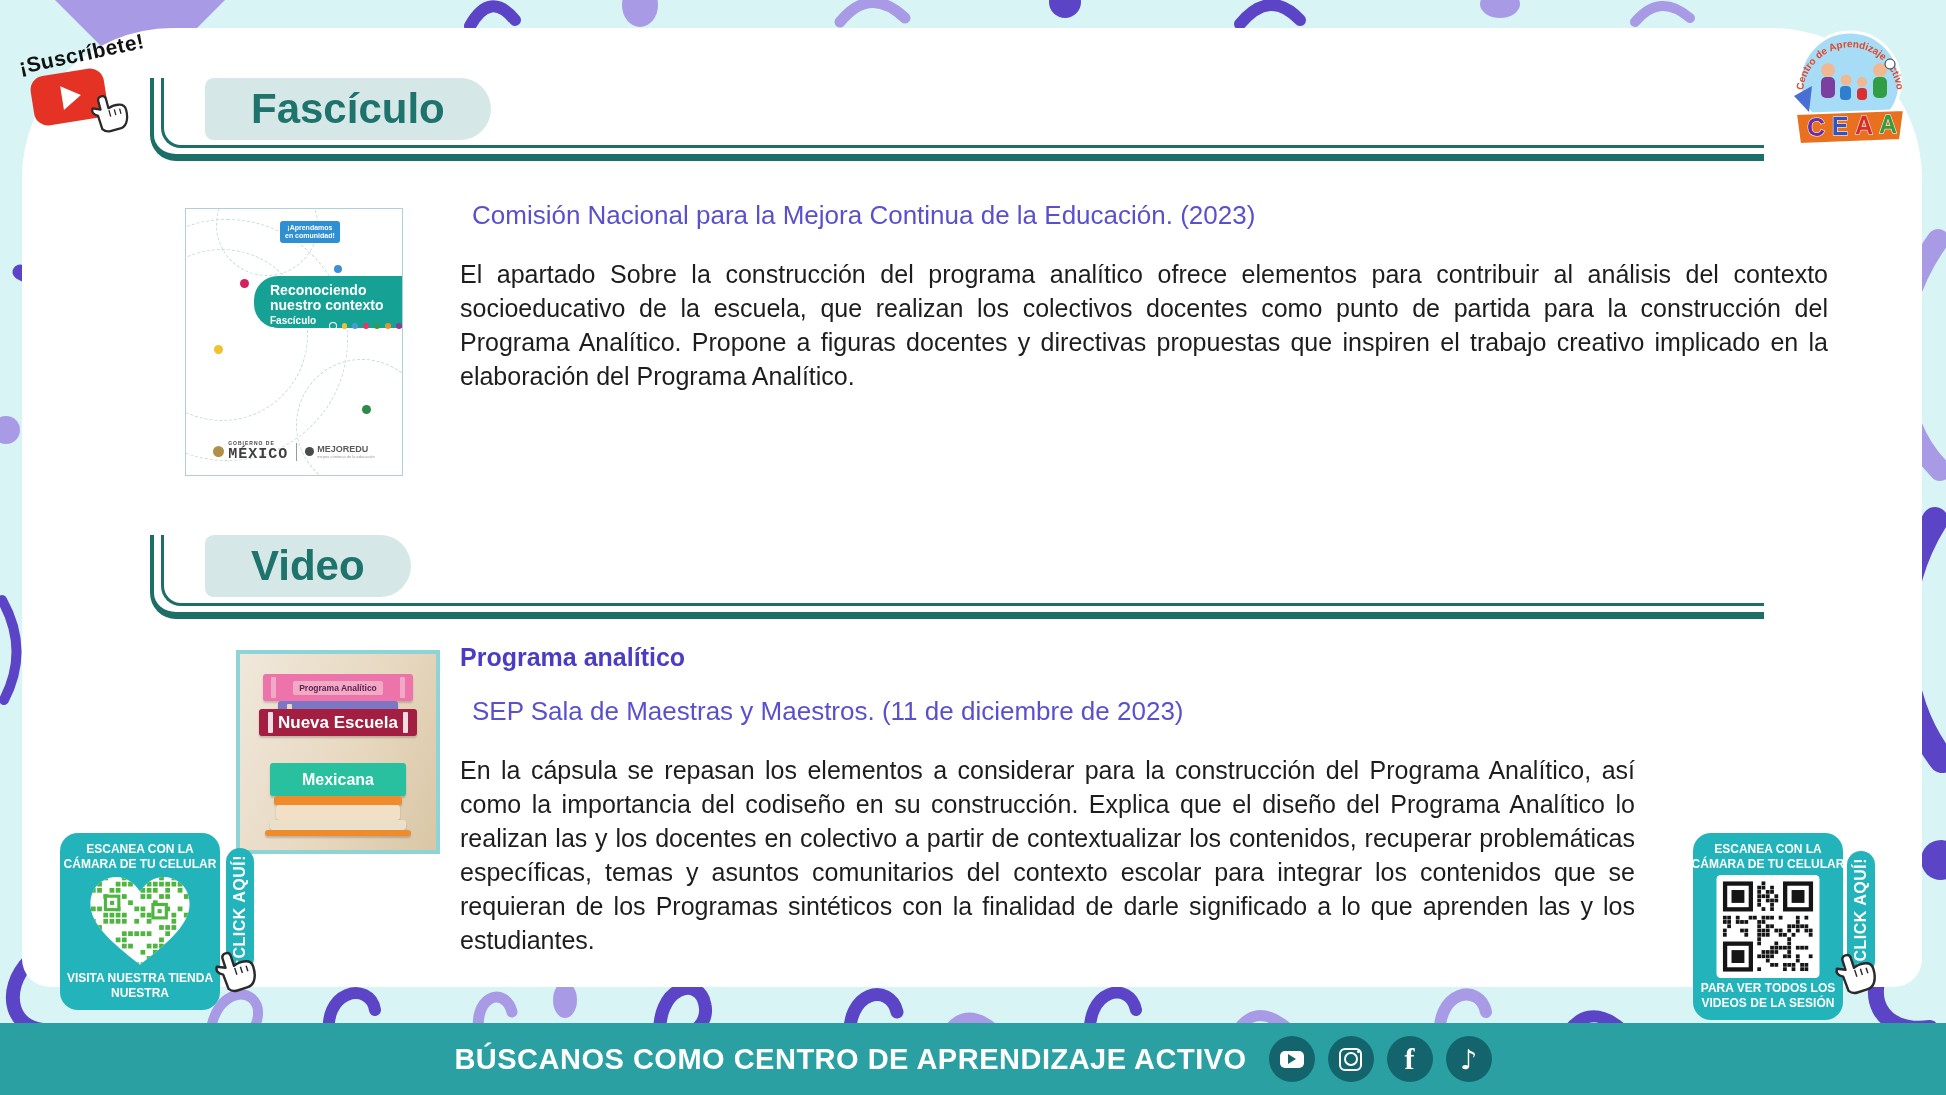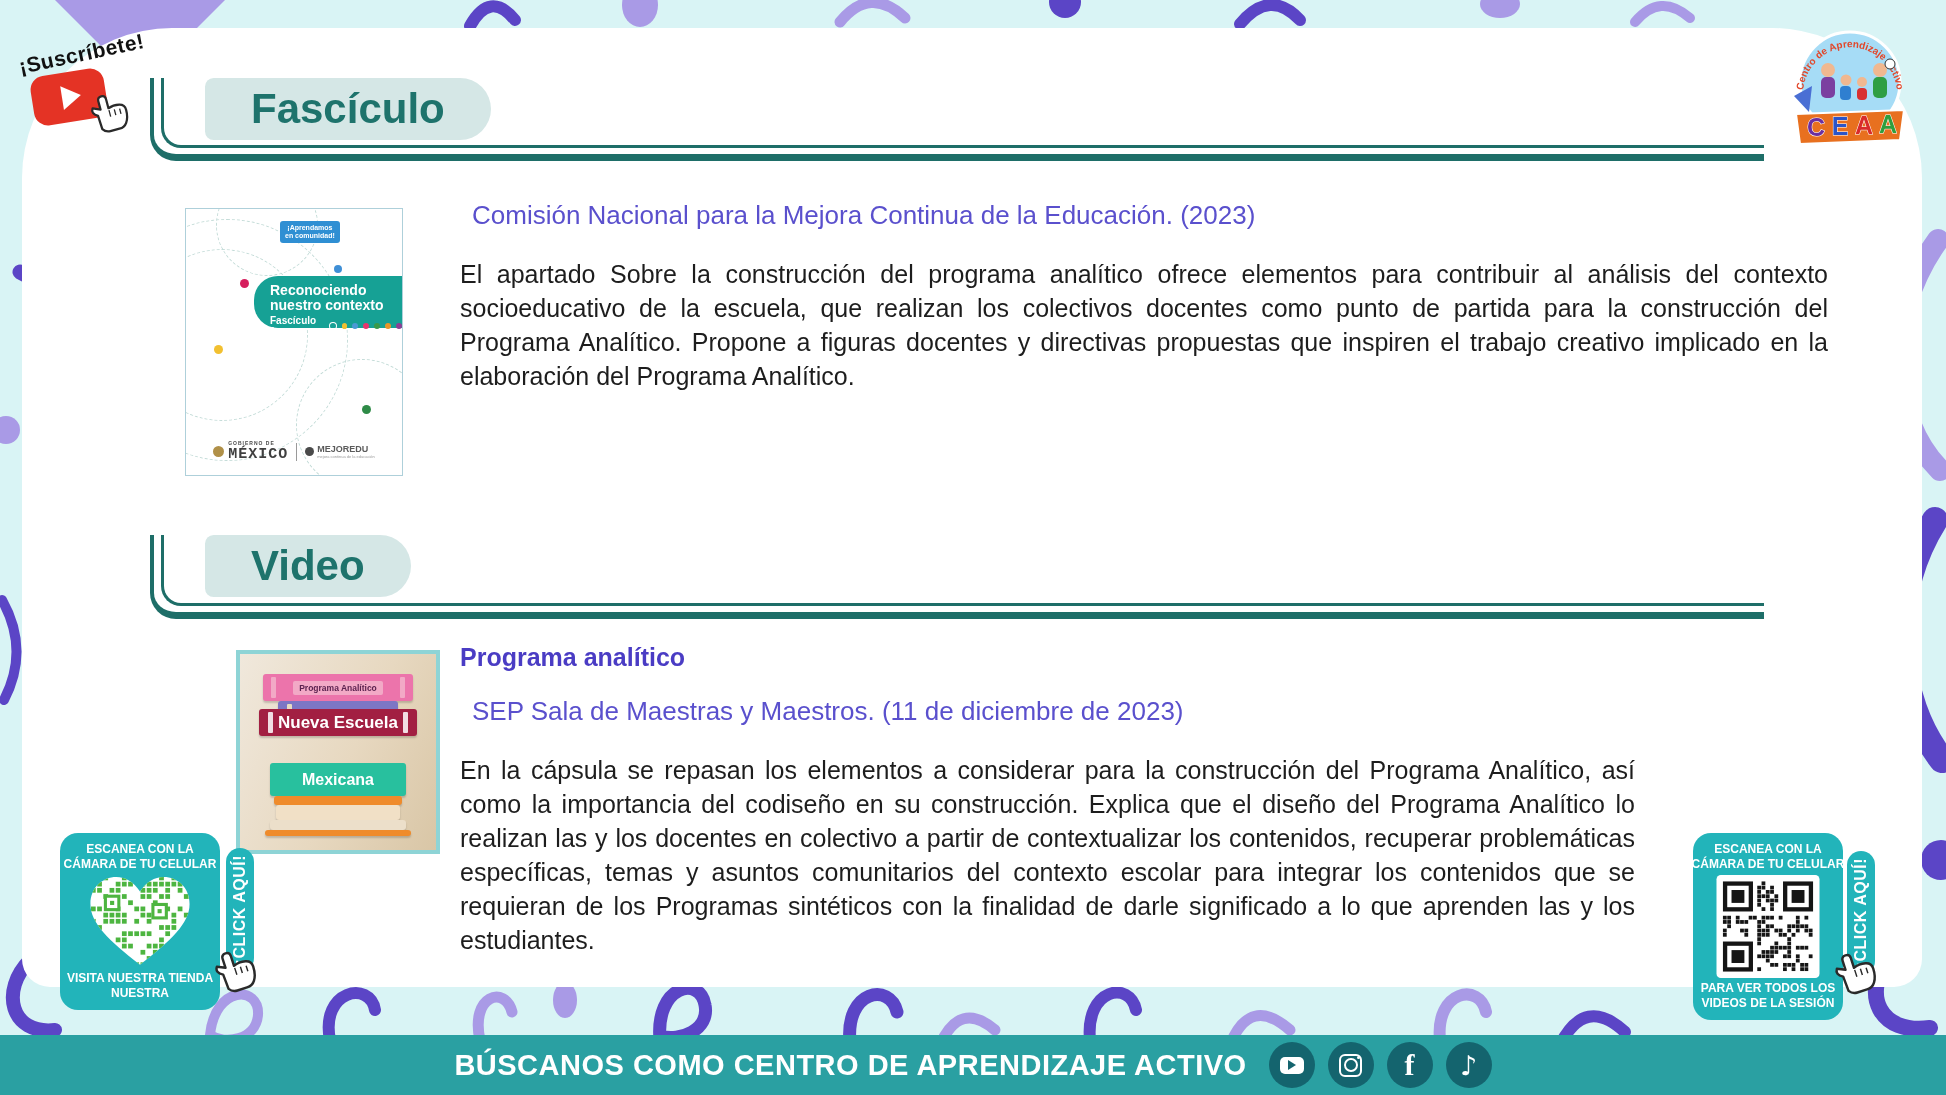--- a/index.html
+++ b/index.html
@@ -58,21 +58,21 @@
   
   .qrcard{position:absolute;background:#22b4ba;border-radius:18px;z-index:3;color:#fff;
     display:flex;flex-direction:column;align-items:center;padding:9px 0;box-sizing:border-box;cursor:pointer;}
   .qrline{font-size:12px;font-weight:bold;line-height:15px;white-space:nowrap;text-align:left;}
   .clickpill{position:absolute;background:#22b4ba;border-radius:14px;z-index:3;display:flex;
     align-items:center;justify-content:center;cursor:pointer;}
   .vtext{writing-mode:vertical-rl;transform:rotate(180deg);color:#fff;font-weight:bold;font-size:16px;
     letter-spacing:.5px;white-space:nowrap;}
   .hand{position:absolute;z-index:4;}
   
-  .footer{position:absolute;left:0;right:0;bottom:0;height:60px;background:#2aa0a2;z-index:5;
+  .footer{position:absolute;left:0;right:0;bottom:0;height:72px;background:#2aa0a2;z-index:5;
     display:flex;align-items:center;justify-content:center;gap:22px;}
   .footer-text{color:#fff;font-weight:bold;font-size:29px;letter-spacing:.5px;}
   .socrow{display:flex;gap:13px;}
   .soc{width:46px;height:46px;border-radius:50%;background:#14646e;display:flex;align-items:center;
     justify-content:center;cursor:pointer;}
   .yt{width:24px;height:17px;background:#fff;border-radius:5px;display:flex;align-items:center;justify-content:center;}
   .yt::before{content:'';border-left:8px solid #14646e;border-top:5px solid transparent;border-bottom:5px solid transparent;}
   .ig{width:19px;height:19px;border:2.6px solid #fff;border-radius:6px;position:relative;}
   .ig::before{content:'';position:absolute;inset:2.6px;border:2.6px solid #fff;border-radius:50%;}
   .ig::after{content:'';position:absolute;top:0;right:0;width:3px;height:3px;background:#fff;border-radius:50%;}

